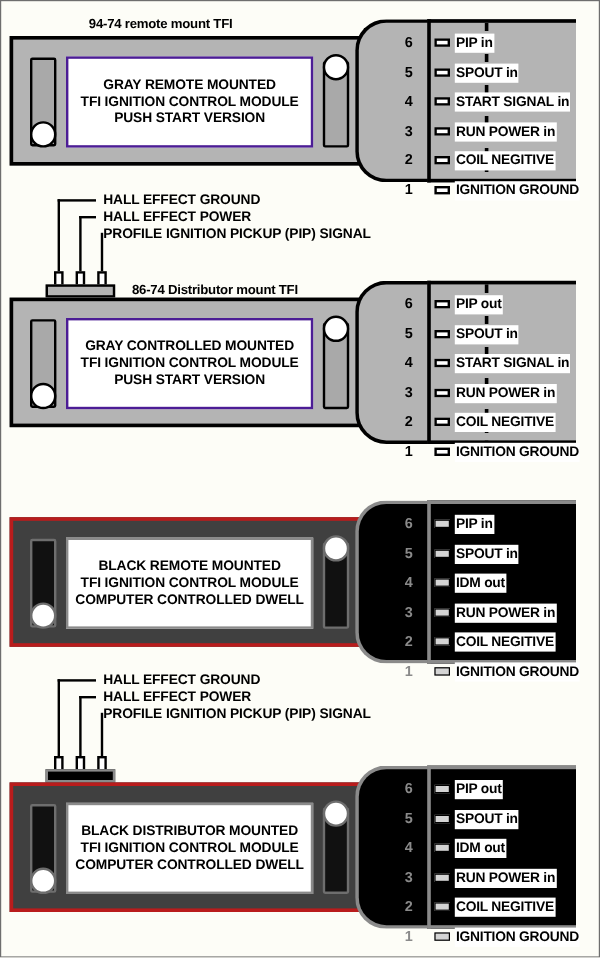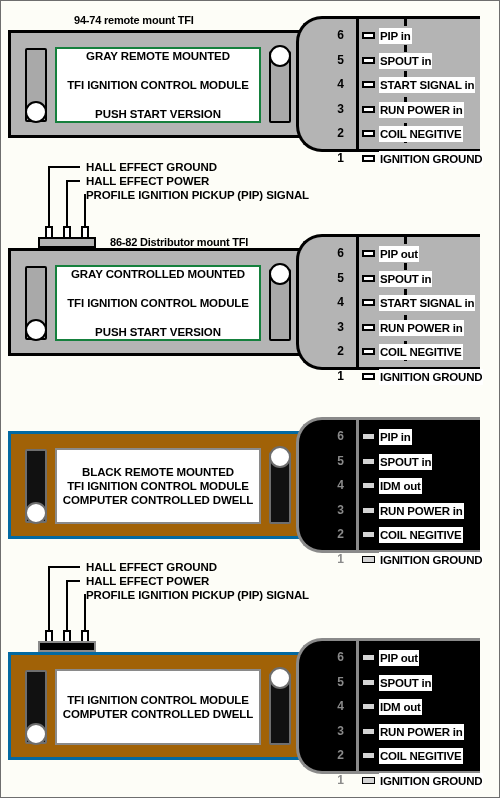--- a/index.html
+++ b/index.html
@@ -43,22 +43,22 @@
   
   .module-body {
     position: absolute;
     box-sizing: border-box;
   }
   .module-body.gray {
     background: #b4b4b4;
     border: 3px solid #000;
   }
   .module-body.black {
-    background: #a16207;
-    border: 3px solid #0369a1;
+    background: #404040;
+    border: 3px solid #b91c1c;
   }
 
   
   .body-slot {
     position: absolute;
     box-sizing: border-box;
     border-radius: 2px;
   }
   .gray .body-slot { background: #a9a9a9; border: 2px solid #000; }
   .black .body-slot { background: #111; border: 2px solid #6e6e6e; }
@@ -74,21 +74,21 @@
   
   .body-plate {
     position: absolute;
     background: #ffffff;
     box-sizing: border-box;
     display: flex;
     flex-direction: column;
     align-items: center;
     justify-content: center;
   }
-  .gray .body-plate { border: 2px solid #15803d; justify-content: space-between; }
+  .gray .body-plate { border: 2px solid #4c1d95; }
   .black .body-plate { border: 2px solid #8a8a8a; }
   .body-plate .line {
     font-size: 11.5px;
     font-weight: bold;
     color: #000;
     line-height: 14px;
     white-space: nowrap;
     letter-spacing: -0.1px;
   }
 
@@ -261,21 +261,21 @@
           <div class="pin-label" style="left: 83px;">COIL NEGITIVE</div>
         </div>
         <div class="pin-row" style="top: 131.5px;">
           <div class="pin-num gray-num" style="left: 32px;">1</div>
           <div class="pin-blade gray-blade" style="left: 66px;"></div>
           <div class="pin-label" style="left: 83px;">IGNITION GROUND</div>
         </div>
       </div>
     </div>
     <div class="module-group" style="top: 232px; height: 210px;">
-      <div class="module-title" style="left: 110px; top: 4px;">86-82 Distributor mount TFI</div>
+      <div class="module-title" style="left: 110px; top: 4px;">86-74 Distributor mount TFI</div>
       <div class="hall-block" style="left: 0px; top: -72px; width: 400px; height: 95px;">
         <div class="hall-text" style="left: 86px; top: 0px;">HALL EFFECT GROUND</div>
         <div class="lead-h" style="left: 48px; top: 6px; width: 32px;"></div>
         <div class="lead-v" style="left: 48px; top: 6px; height: 72px;"></div>
         <div class="hall-text" style="left: 86px; top: 14px;">HALL EFFECT POWER</div>
         <div class="lead-h" style="left: 66px; top: 20px; width: 14px;"></div>
         <div class="lead-v" style="left: 66px; top: 20px; height: 58px;"></div>
         <div class="hall-text" style="left: 86px; top: 28px;">PROFILE IGNITION PICKUP (PIP) SIGNAL</div>
         <div class="lead-h" style="left: 84px; top: 34px;"></div>
         <div class="lead-v" style="left: 84px; top: 34px; height: 44px;"></div>
@@ -395,20 +395,21 @@
         <div class="hall-pin black" style="left: 63px; top: 70px; height: 13px;"></div>
         <div class="hall-pin black" style="left: 81px; top: 70px; height: 13px;"></div>
         <div class="hall-base black" style="left: 38px; top: 81px; width: 58px; height: 11px;"></div>
       </div>
       <div class="module-body black" style="left: 8px; top: 7px; width: 300px; height: 108px;">
         <div class="body-slot" style="left: 14px; top: 15px; width: 22px; height: 74px;"></div>
         <div class="slot-hole" style="left: 14px; top: 68px; width: 22px; height: 22px;"></div>
         <div class="body-slot" style="left: 258px; top: 18px; width: 22px; height: 72px;"></div>
         <div class="slot-hole" style="left: 258px; top: 12px; width: 22px; height: 22px;"></div>
         <div class="body-plate" style="left: 44px; top: 14px; width: 206px; height: 76px;">
+          <div class="line">BLACK DISTRIBUTOR MOUNTED</div>
           <div class="line">TFI IGNITION CONTROL MODULE</div>
           <div class="line">COMPUTER CONTROLLED DWELL</div>
         </div>
       </div>
       <div class="connector" style="left: 296px; top: -7px; width: 184px; height: 136px;">
         <div class="conn-head black" style="width: 64px; height: 136px;"></div>
         <div class="conn-field black" style="left: 60px; width: 124px; height: 136px;"></div>
         <div class="conn-divider onblack" style="left: 60px; top: 0px; height: 136px;"></div>
         <div class="pin-row" style="top: 9px;">
           <div class="pin-num black-num" style="left: 32px;">6</div>

